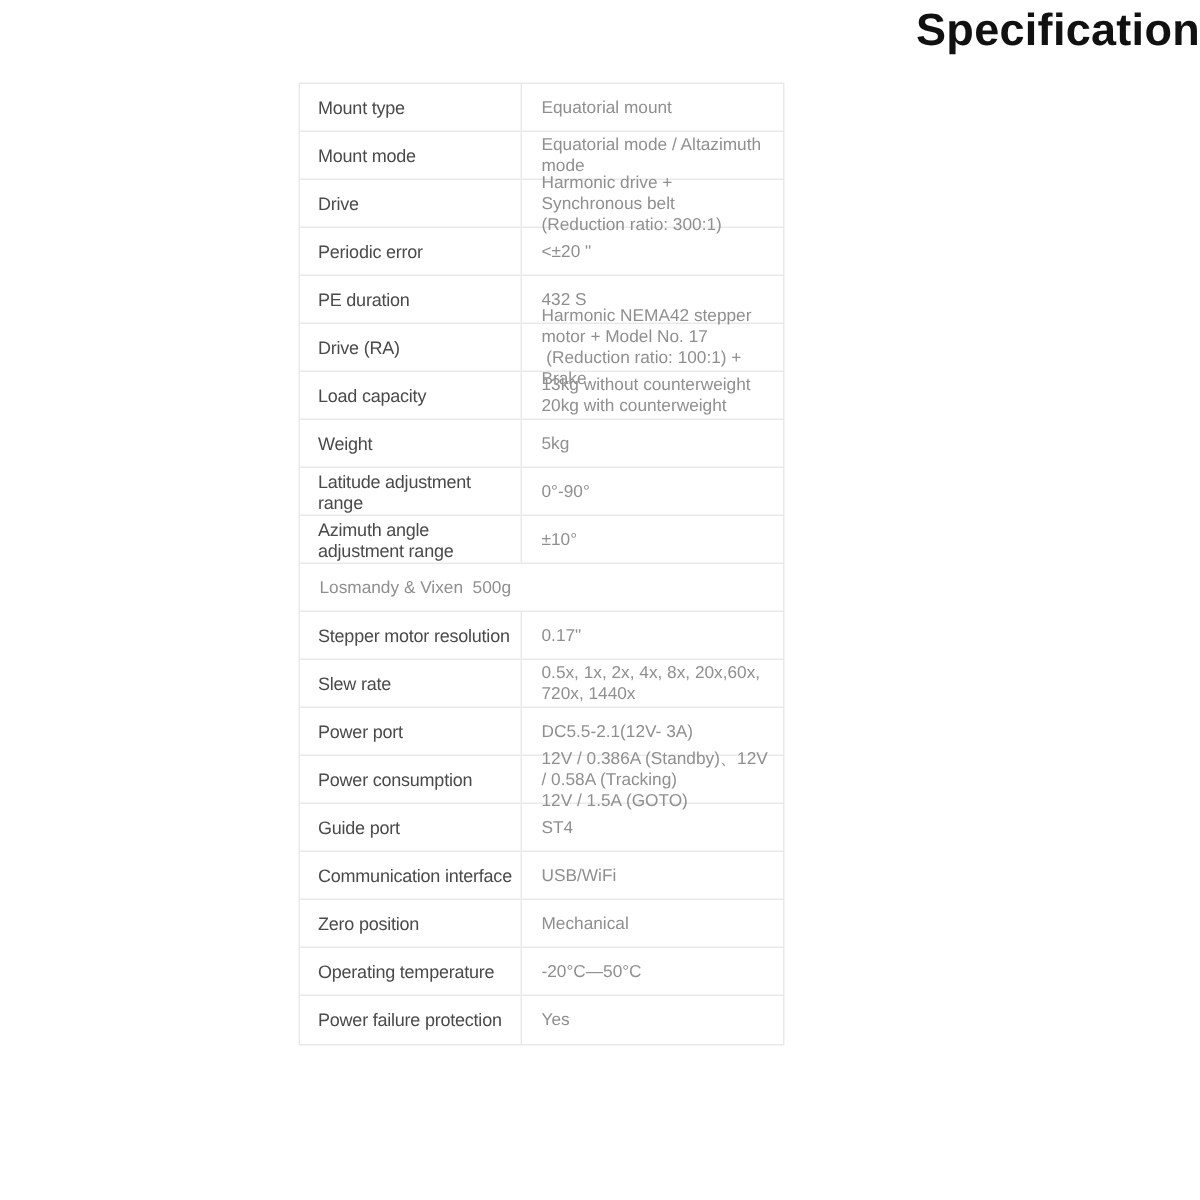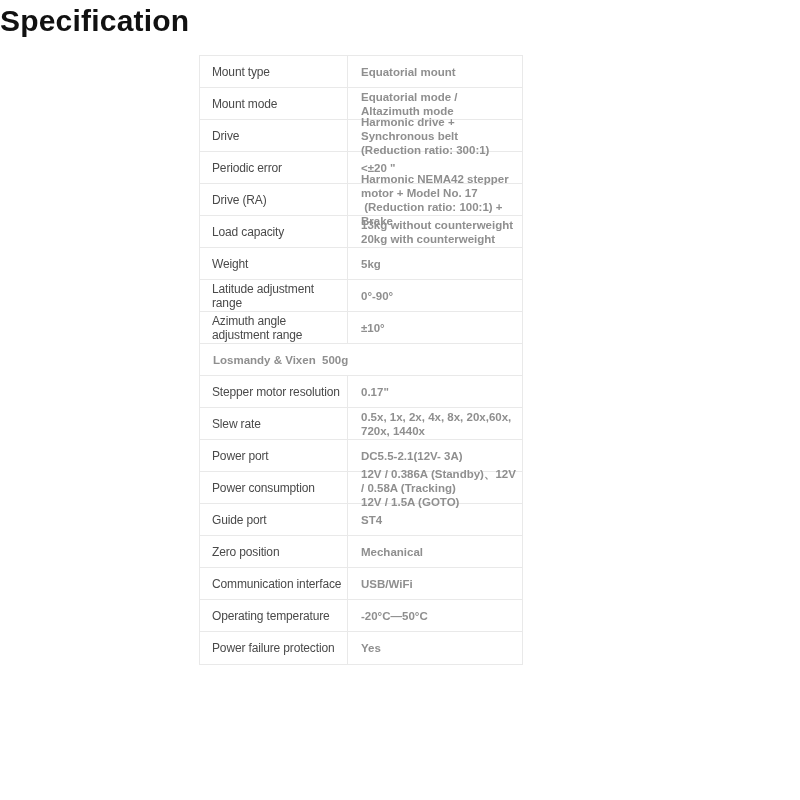--- a/index.html
+++ b/index.html
@@ -12,21 +12,21 @@
   *{margin:0;padding:0;box-sizing:border-box;}
   html,body{
     width:800px;height:800px;
     background:var(--background);
     font-family:"Liberation Sans","DejaVu Sans",sans-serif;
     overflow:hidden;
   }
   .page-title{
     position:absolute;
     left:0;top:4px;width:800px;
-    text-align:left;
+    text-align:right;
     font-size:30px;
     font-weight:bold;
     color:var(--title-text);
     letter-spacing:0.2px;
   }
   .spec-table{
     position:absolute;
     left:199px;top:55px;
     width:324px;
     border:1px solid var(--border);
@@ -52,21 +52,20 @@
   }
   .spec-value{
     flex:1;
     display:flex;
     align-items:center;
     padding:2px 4px 2px 13px;
     font-size:11.5px;
     line-height:14px;
     color:var(--value-text);
     white-space:pre-wrap;
-    font-weight:bold;
   }
 </style>
 </head>
 <body>
 
 <h1 class="page-title">Specification</h1>
 
 <div class="spec-table">
   <div class="spec-row">
     <div class="spec-label">Mount type</div>
@@ -82,20 +81,24 @@
     <div class="spec-label">Drive</div>
     <div class="spec-value">Harmonic drive + Synchronous belt
 (Reduction ratio: 300:1)</div>
   </div>
 
   <div class="spec-row">
     <div class="spec-label">Periodic error</div>
     <div class="spec-value">&lt;±20 "</div>
   </div>
 
+  <div class="spec-row">
+    <div class="spec-label">PE duration</div>
+    <div class="spec-value">432 S</div>
+  </div>
 
   <div class="spec-row">
     <div class="spec-label">Drive (RA)</div>
     <div class="spec-value">Harmonic NEMA42 stepper motor + Model No. 17
  (Reduction ratio: 100:1) + Brake</div>
   </div>
 
 
   <div class="spec-row">
     <div class="spec-label">Load capacity</div>
@@ -144,27 +147,27 @@
     <div class="spec-value">12V / 0.386A (Standby)、12V / 0.58A (Tracking)
 12V / 1.5A (GOTO)</div>
   </div>
 
   <div class="spec-row">
     <div class="spec-label">Guide port</div>
     <div class="spec-value">ST4</div>
   </div>
 
   <div class="spec-row">
-    <div class="spec-label">Zero position</div>
-    <div class="spec-value">Mechanical</div>
+    <div class="spec-label">Communication interface</div>
+    <div class="spec-value">USB/WiFi</div>
   </div>
 
   <div class="spec-row">
-    <div class="spec-label">Communication interface</div>
-    <div class="spec-value">USB/WiFi</div>
+    <div class="spec-label">Zero position</div>
+    <div class="spec-value">Mechanical</div>
   </div>
 
   <div class="spec-row">
     <div class="spec-label">Operating temperature</div>
     <div class="spec-value">-20°C—50°C</div>
   </div>
 
   <div class="spec-row">
     <div class="spec-label">Power failure protection</div>
     <div class="spec-value">Yes</div>

